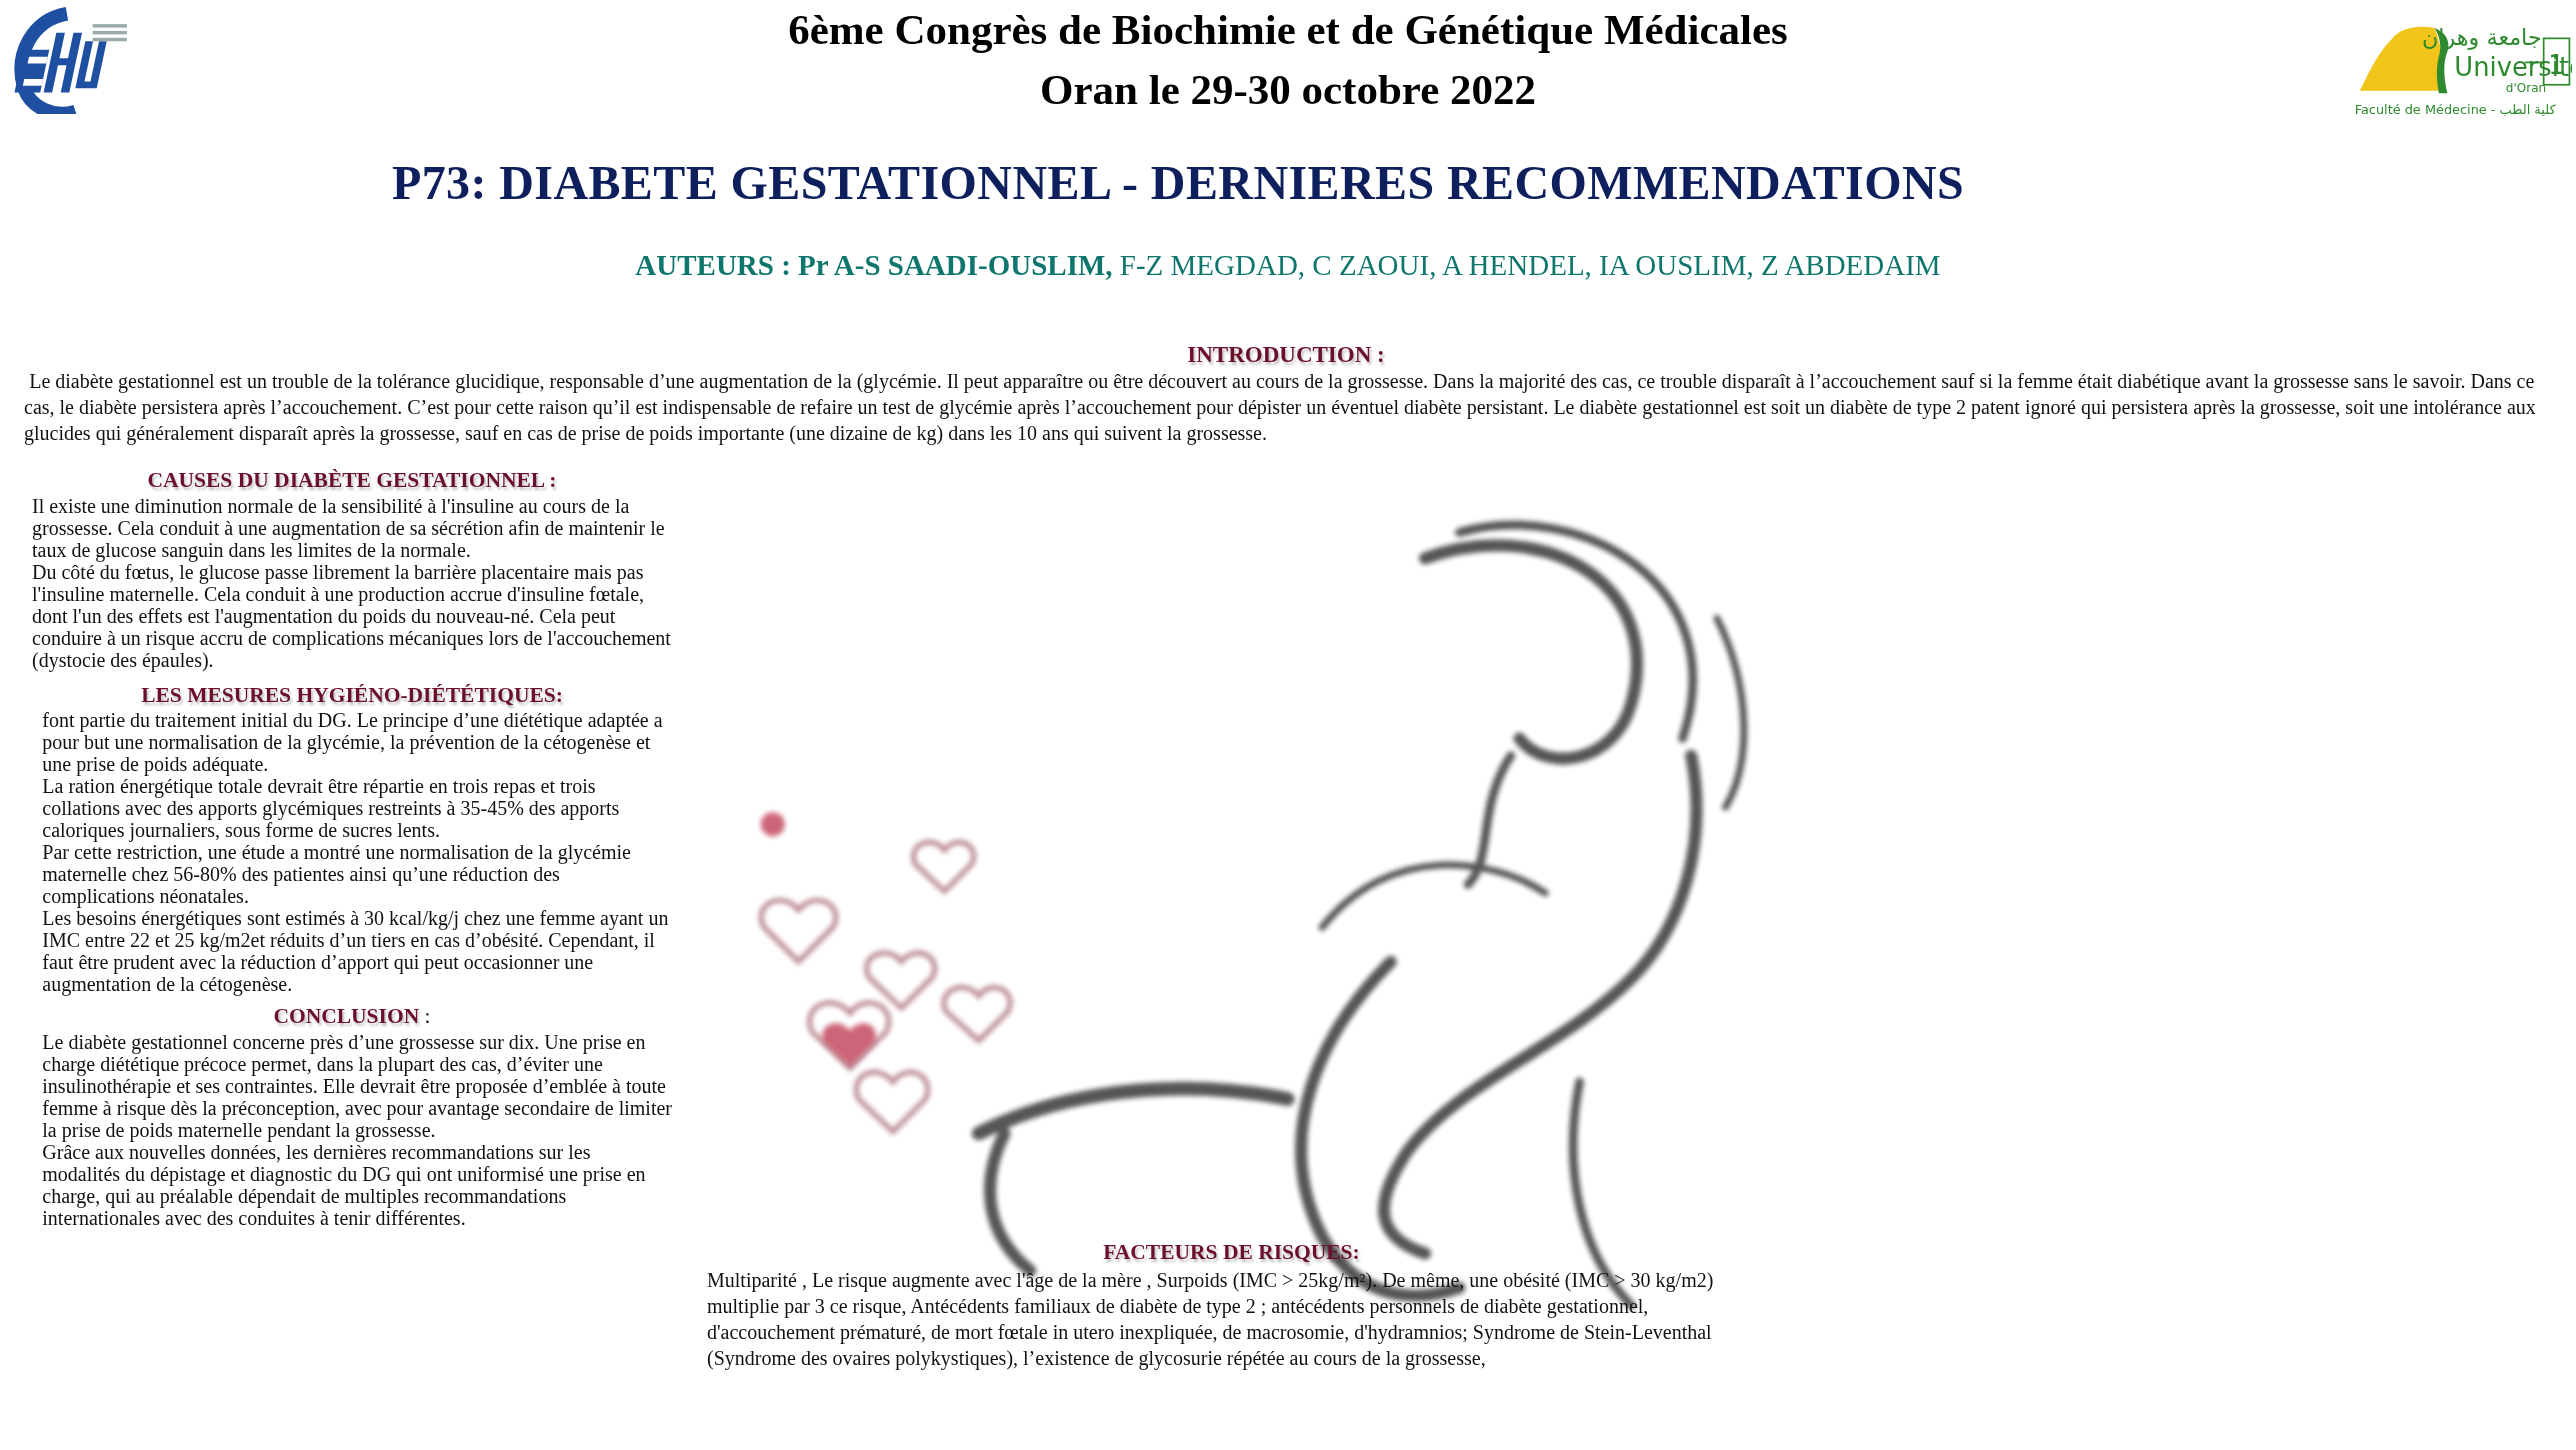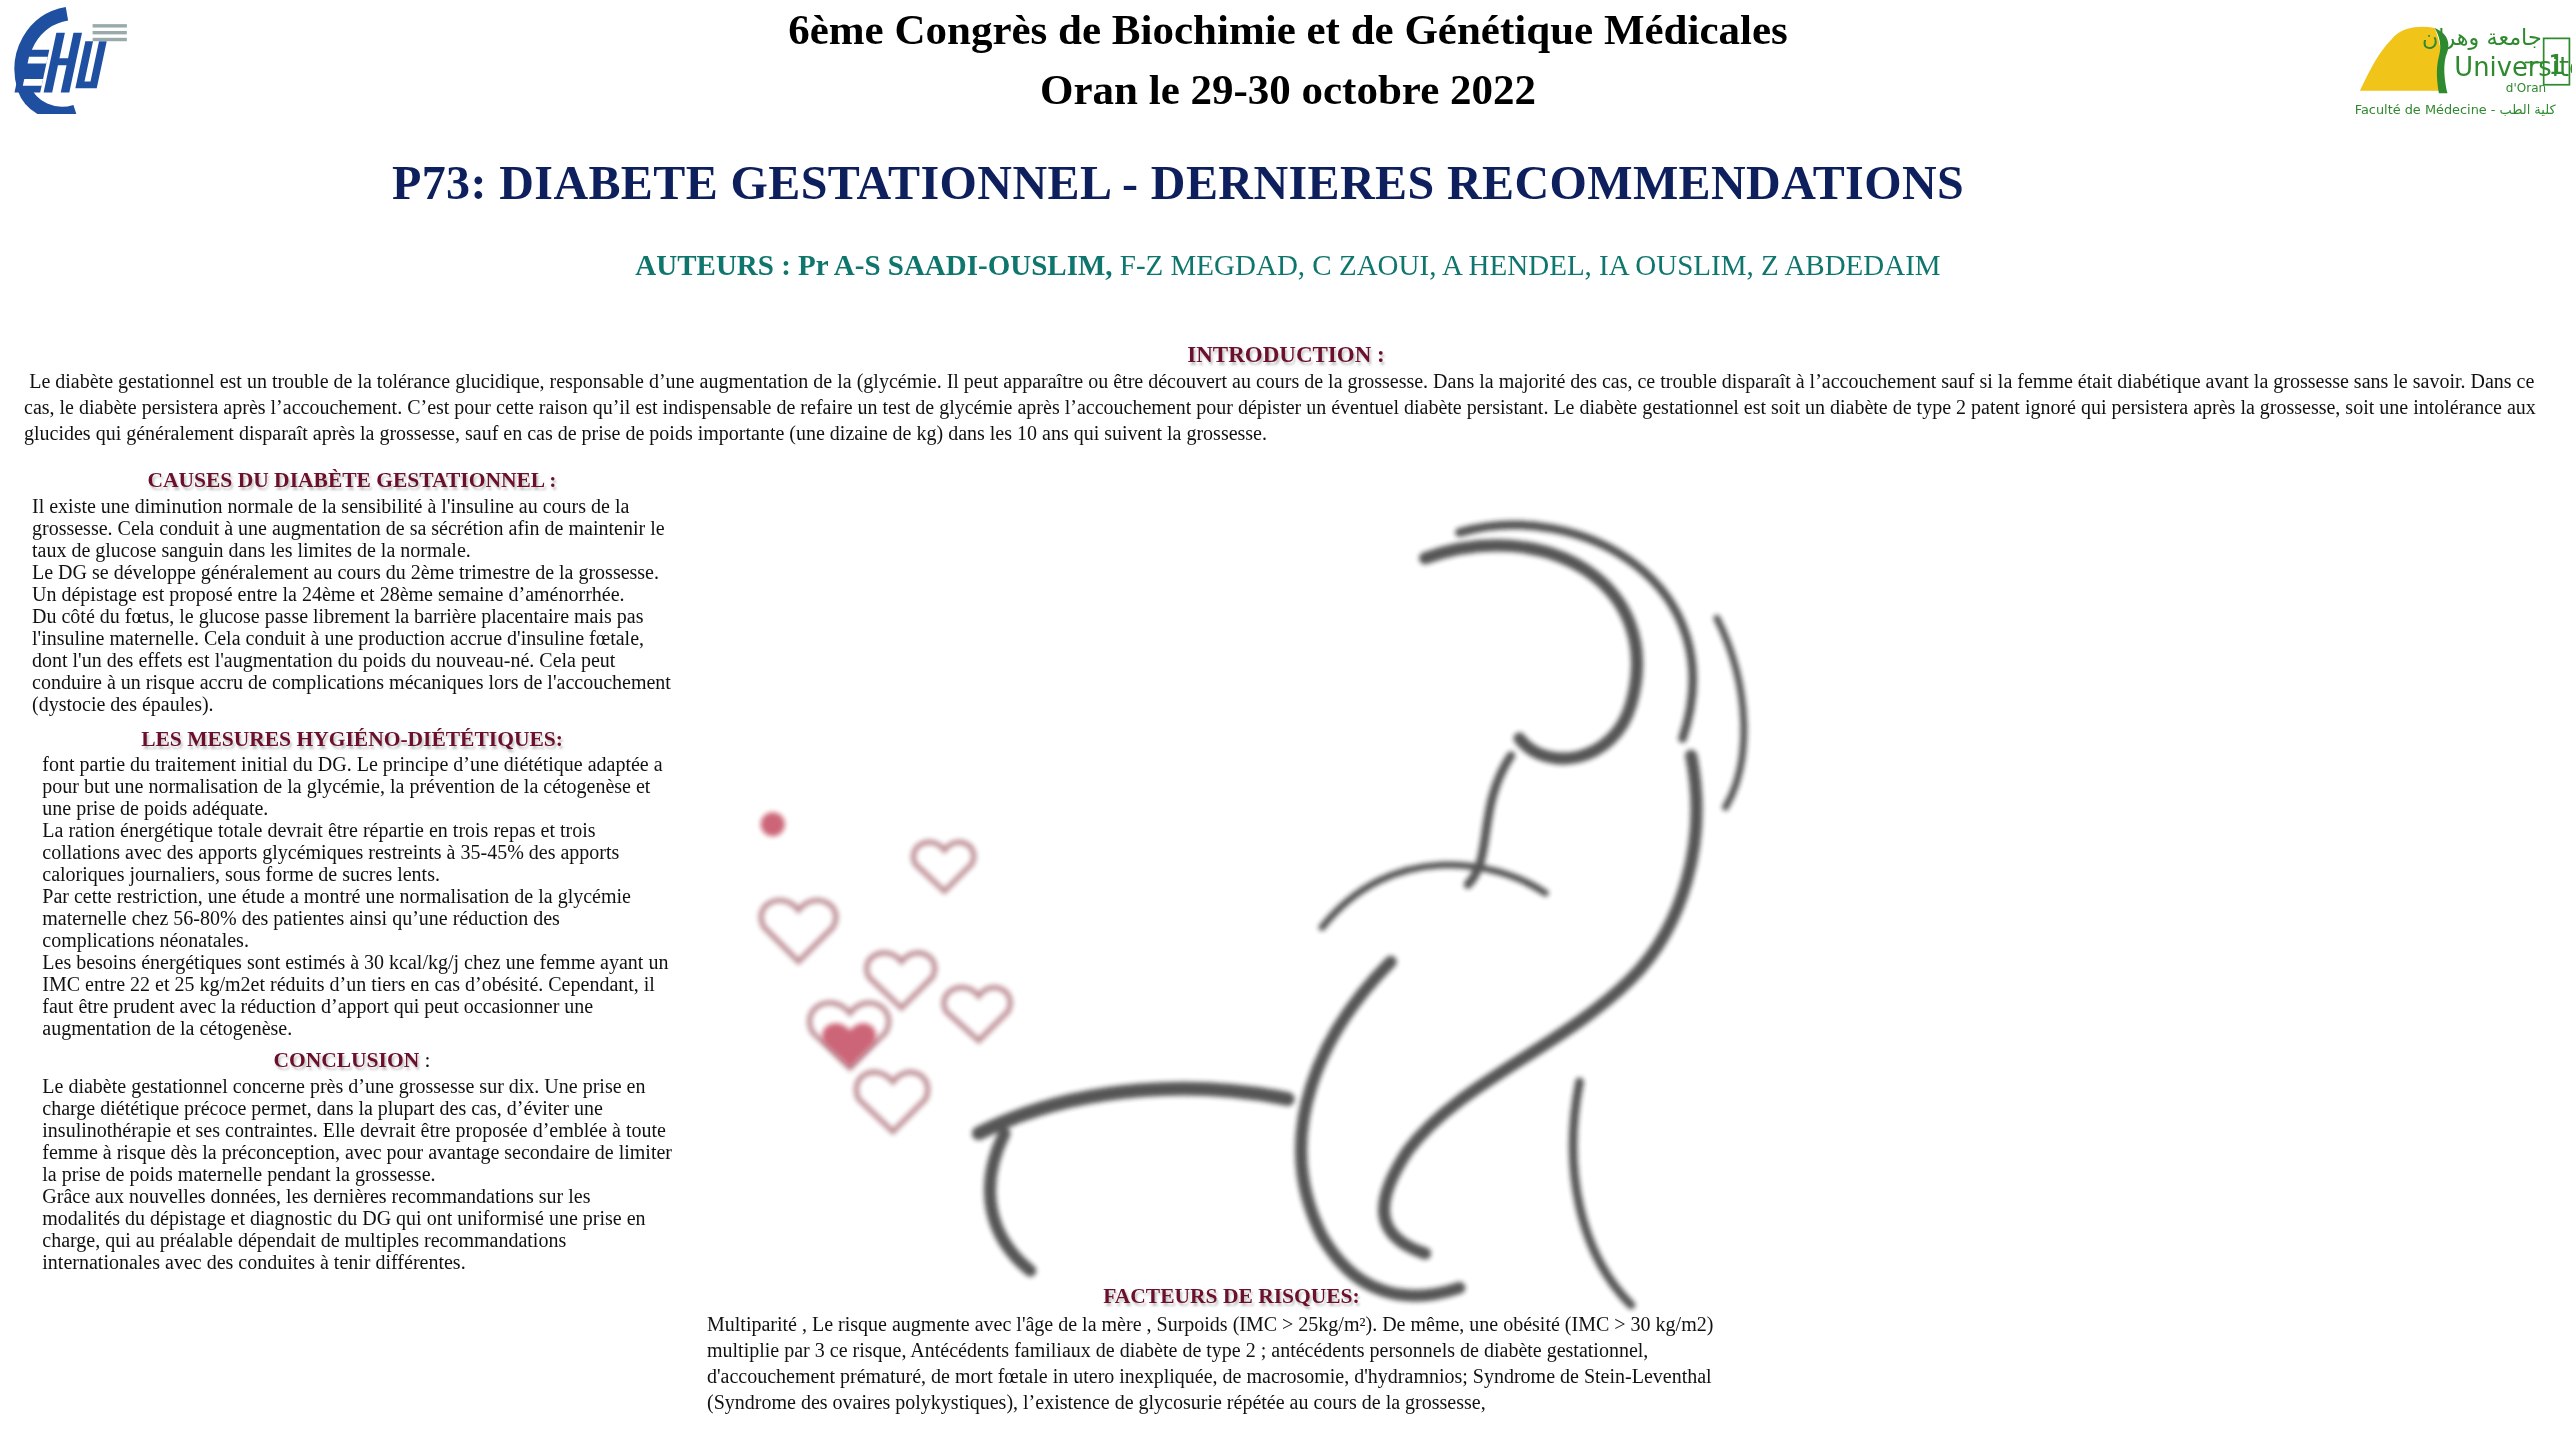--- a/index.html
+++ b/index.html
@@ -111,21 +111,20 @@
   <g fill="#b0102a" opacity="0.7" filter="url(#blur2)">
     <circle cx="60" cy="400" r="14"></circle>
     <path d="M150 640 c-15 -18 -40 -4 -30 14 l30 28 l28 -28 c10 -18 -14 -32 -28 -14 z"></path>
   </g>
 </svg>
 
 <div class="col-left content-layer">
   <div class="block">
     <div class="sec-head">CAUSES DU DIABÈTE GESTATIONNEL :</div>
     <div class="para">Il existe une diminution normale de la sensibilité à l'insuline au cours de la grossesse. Cela conduit à une augmentation de sa sécrétion  afin de maintenir  le taux de glucose sanguin dans les limites de la normale.</div>
-    <div class="para">Le DG se développe généralement au cours du 2ème trimestre de la grossesse. Un dépistage est proposé entre la 24ème et 28ème semaine d’aménorrhée.</div>
     <div class="para">Du côté du fœtus, le glucose passe librement la barrière placentaire mais pas l'insuline maternelle. Cela conduit à une production accrue d'insuline fœtale, dont l'un des effets est l'augmentation du poids du nouveau-né. Cela peut conduire à un risque accru de complications mécaniques lors de l'accouchement (dystocie des épaules).</div>
   </div>
   <div class="block" style="margin-top:12px;">
     <div class="sec-head">LES MESURES HYGIÉNO-DIÉTÉTIQUES:</div>
     <div class="indent">
       <div class="para">font partie du traitement initial  du DG. Le principe d’une diététique adaptée a pour but une normalisation de la glycémie, la prévention de la cétogenèse et une prise de poids adéquate.</div>
       <div class="para">La ration énergétique totale devrait être répartie en trois repas et trois collations avec des apports glycémiques restreints à 35-45% des apports caloriques journaliers, sous forme de sucres lents.</div>
       <div class="para">Par cette restriction, une étude a montré une normalisation de la glycémie maternelle chez 56-80% des patientes ainsi qu’une réduction des complications néonatales.</div>
       <div class="para"> Les besoins énergétiques sont estimés à 30 kcal/kg/j chez une femme ayant un IMC entre 22 et 25 kg/m2et réduits d’un tiers en cas d’obésité. Cependant, il faut être prudent avec la réduction d’apport qui peut occasionner une augmentation de la cétogenèse.</div>
     </div>

